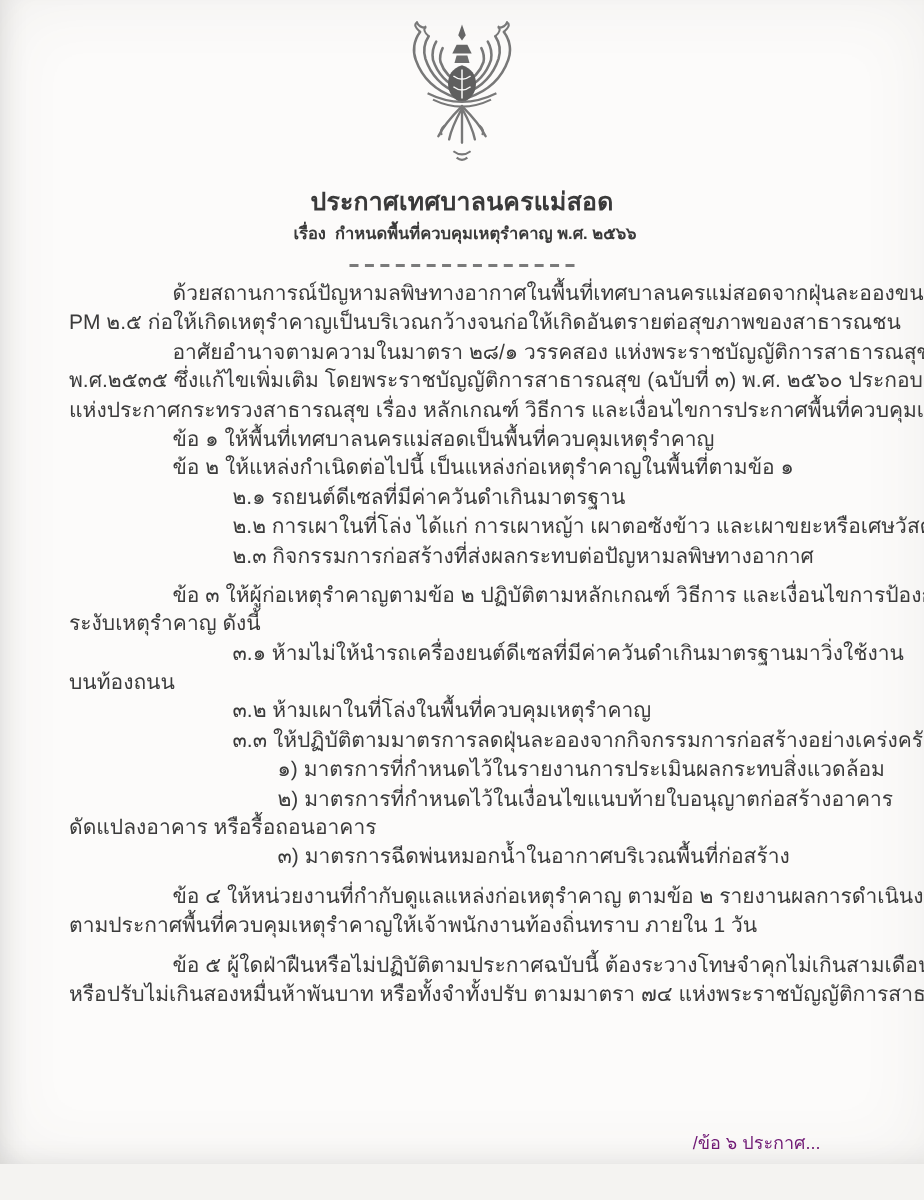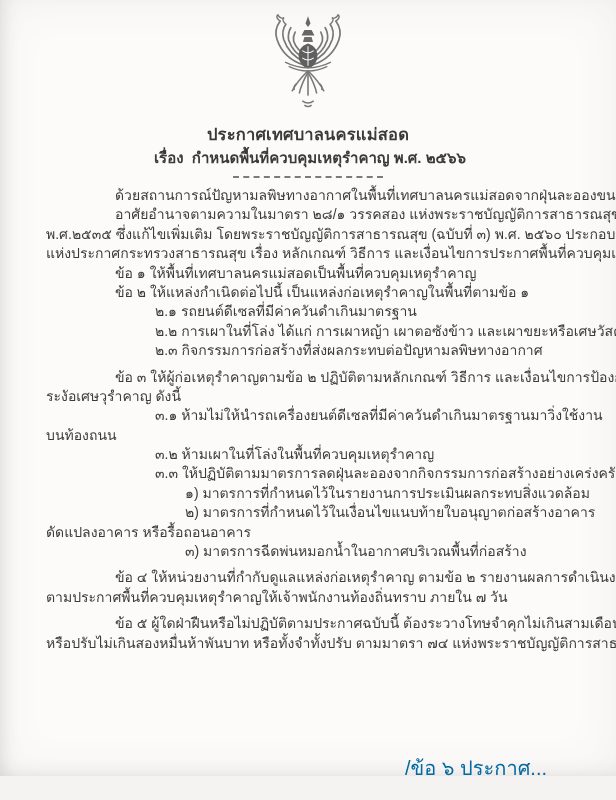--- a/index.html
+++ b/index.html
@@ -23,42 +23,42 @@
   }
   .doc-title{
     position:absolute;top:121px;left:0;right:0;
     text-align:center;
     font-size:16.5px;font-weight:bold;color:#3a3a3a;
     letter-spacing:0.2px;
   }
   .doc-subject{
     position:absolute;top:146px;left:4px;right:0;
     text-align:center;
-    font-size:15px;font-weight:bold;color:#3a3a3a;
+    font-size:11px;font-weight:bold;color:#3a3a3a;
     white-space:pre;
   }
   .divider{
     position:absolute;top:176px;left:233px;
     width:150px;height:0;
     border-top:2px dashed #7a7a7a;
   }
   .doc-body{
     position:absolute;top:186px;left:46px;width:534px;
   }
   .ln{
     font-size:14px;line-height:19.4px;height:19.4px;
     white-space:nowrap;color:#3b3b3b;
   }
   .i1{padding-left:69px;}
   .i2{padding-left:109px;}
   .i3{padding-left:139px;}
   .gap{height:7px;}
   .footer-note{
     position:absolute;top:752px;right:69px;
-    font-size:20px;color:#0369a1;
+    font-size:12px;color:#701a75;
   }
 </style>
 </head>
 <body>
 
 <div class="page">
 
   <div class="emblem">
     <svg width="86" height="102" viewBox="0 0 120 140">
 
@@ -107,42 +107,43 @@
       <path d="M52,120 q8,6 16,0 M55,126 q5,4 10,0" stroke="#787878" fill="none" stroke-width="2"></path>
     </svg>
   </div>
 
   <div class="doc-title">ประกาศเทศบาลนครแม่สอด</div>
   <div class="doc-subject">เรื่อง  กำหนดพื้นที่ควบคุมเหตุรำคาญ พ.ศ. ๒๕๖๖</div>
   <div class="divider"></div>
 
   <div class="doc-body">
     <div class="ln i1">ด้วยสถานการณ์ปัญหามลพิษทางอากาศในพื้นที่เทศบาลนครแม่สอดจากฝุ่นละอองขนาดเล็ก</div>
+    <div class="ln">PM ๒.๕ ก่อให้เกิดเหตุรำคาญเป็นบริเวณกว้างจนก่อให้เกิดอันตรายต่อสุขภาพของสาธารณชน</div>
     <div class="ln i1">อาศัยอำนาจตามความในมาตรา ๒๘/๑ วรรคสอง แห่งพระราชบัญญัติการสาธารณสุข</div>
     <div class="ln">พ.ศ.๒๕๓๕ ซึ่งแก้ไขเพิ่มเติม โดยพระราชบัญญัติการสาธารณสุข (ฉบับที่ ๓) พ.ศ. ๒๕๖๐ ประกอบข้อ ๔</div>
     <div class="ln">แห่งประกาศกระทรวงสาธารณสุข เรื่อง หลักเกณฑ์ วิธีการ และเงื่อนไขการประกาศพื้นที่ควบคุมเหตุรำคาญ</div>
     <div class="ln i1">ข้อ ๑ ให้พื้นที่เทศบาลนครแม่สอดเป็นพื้นที่ควบคุมเหตุรำคาญ</div>
     <div class="ln i1">ข้อ ๒ ให้แหล่งกำเนิดต่อไปนี้ เป็นแหล่งก่อเหตุรำคาญในพื้นที่ตามข้อ ๑</div>
     <div class="ln i2">๒.๑ รถยนต์ดีเซลที่มีค่าควันดำเกินมาตรฐาน</div>
     <div class="ln i2">๒.๒ การเผาในที่โล่ง ได้แก่ การเผาหญ้า เผาตอซังข้าว และเผาขยะหรือเศษวัสดุ</div>
     <div class="ln i2">๒.๓ กิจกรรมการก่อสร้างที่ส่งผลกระทบต่อปัญหามลพิษทางอากาศ</div>
     <div class="gap"></div>
     <div class="ln i1">ข้อ ๓ ให้ผู้ก่อเหตุรำคาญตามข้อ ๒ ปฏิบัติตามหลักเกณฑ์ วิธีการ และเงื่อนไขการป้องกันและ</div>
-    <div class="ln">ระงัอเศษวุรำคาญ ดังนี้</div>
+    <div class="ln">ระงับเหตุรำคาญ ดังนี้</div>
     <div class="ln i2">๓.๑ ห้ามไม่ให้นำรถเครื่องยนต์ดีเซลที่มีค่าควันดำเกินมาตรฐานมาวิ่งใช้งาน</div>
     <div class="ln">บนท้องถนน</div>
     <div class="ln i2">๓.๒ ห้ามเผาในที่โล่งในพื้นที่ควบคุมเหตุรำคาญ</div>
     <div class="ln i2">๓.๓ ให้ปฏิบัติตามมาตรการลดฝุ่นละอองจากกิจกรรมการก่อสร้างอย่างเคร่งครัด</div>
     <div class="ln i3">๑) มาตรการที่กำหนดไว้ในรายงานการประเมินผลกระทบสิ่งแวดล้อม</div>
     <div class="ln i3">๒) มาตรการที่กำหนดไว้ในเงื่อนไขแนบท้ายใบอนุญาตก่อสร้างอาคาร</div>
     <div class="ln">ดัดแปลงอาคาร หรือรื้อถอนอาคาร</div>
     <div class="ln i3">๓) มาตรการฉีดพ่นหมอกน้ำในอากาศบริเวณพื้นที่ก่อสร้าง</div>
     <div class="gap"></div>
     <div class="ln i1">ข้อ ๔ ให้หน่วยงานที่กำกับดูแลแหล่งก่อเหตุรำคาญ ตามข้อ ๒ รายงานผลการดำเนินงาน</div>
-    <div class="ln">ตามประกาศพื้นที่ควบคุมเหตุรำคาญให้เจ้าพนักงานท้องถิ่นทราบ ภายใน ๗ วัน</div>
+    <div class="ln">ตามประกาศพื้นที่ควบคุมเหตุรำคาญให้เจ้าพนักงานท้องถิ่นทราบ ภายใน 1 วัน</div>
     <div class="gap"></div>
     <div class="ln i1">ข้อ ๕ ผู้ใดฝ่าฝืนหรือไม่ปฏิบัติตามประกาศฉบับนี้ ต้องระวางโทษจำคุกไม่เกินสามเดือน</div>
     <div class="ln">หรือปรับไม่เกินสองหมื่นห้าพันบาท หรือทั้งจำทั้งปรับ ตามมาตรา ๗๔ แห่งพระราชบัญญัติการสาธารณสุข</div>
   </div>
 
   <div class="footer-note">/ข้อ ๖ ประกาศ...</div>
 
 </div>
 
 </body></html>

